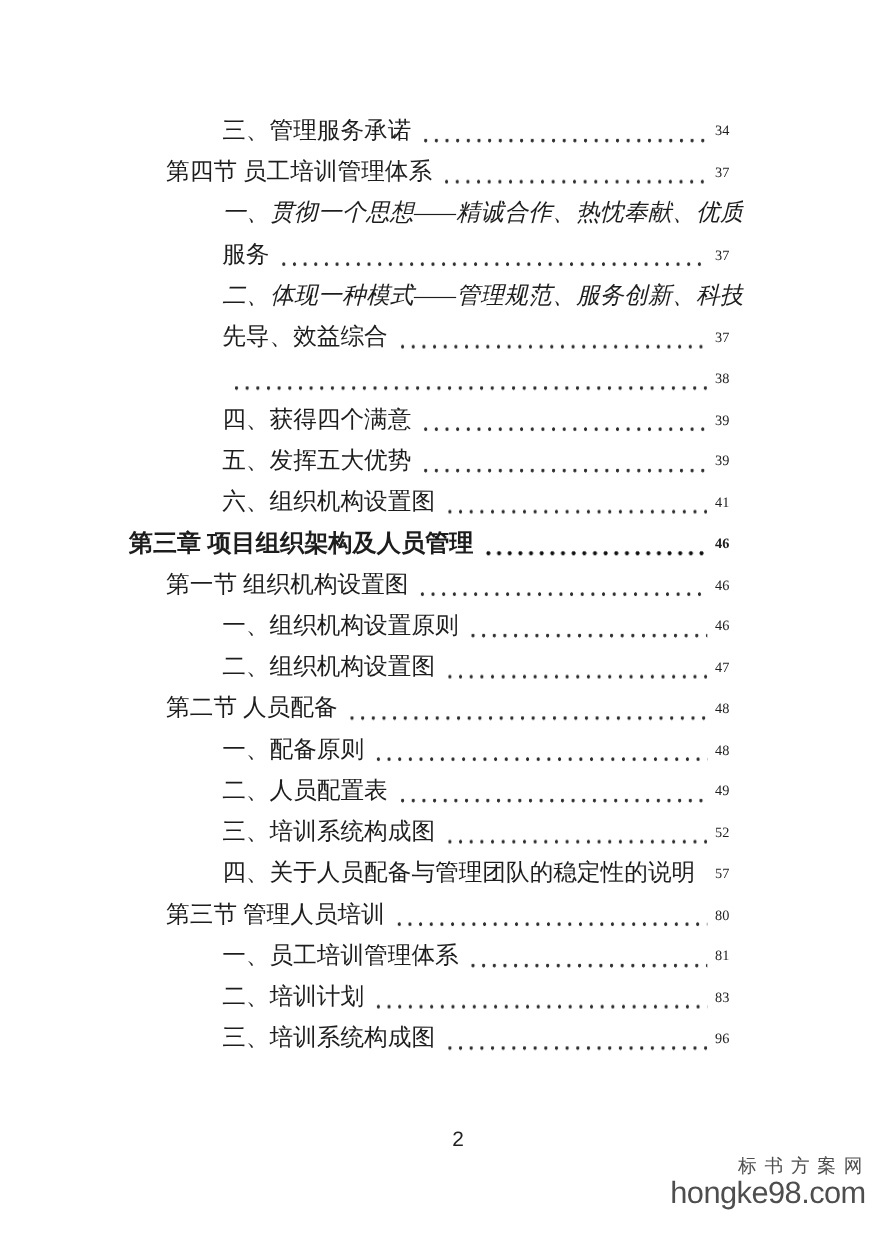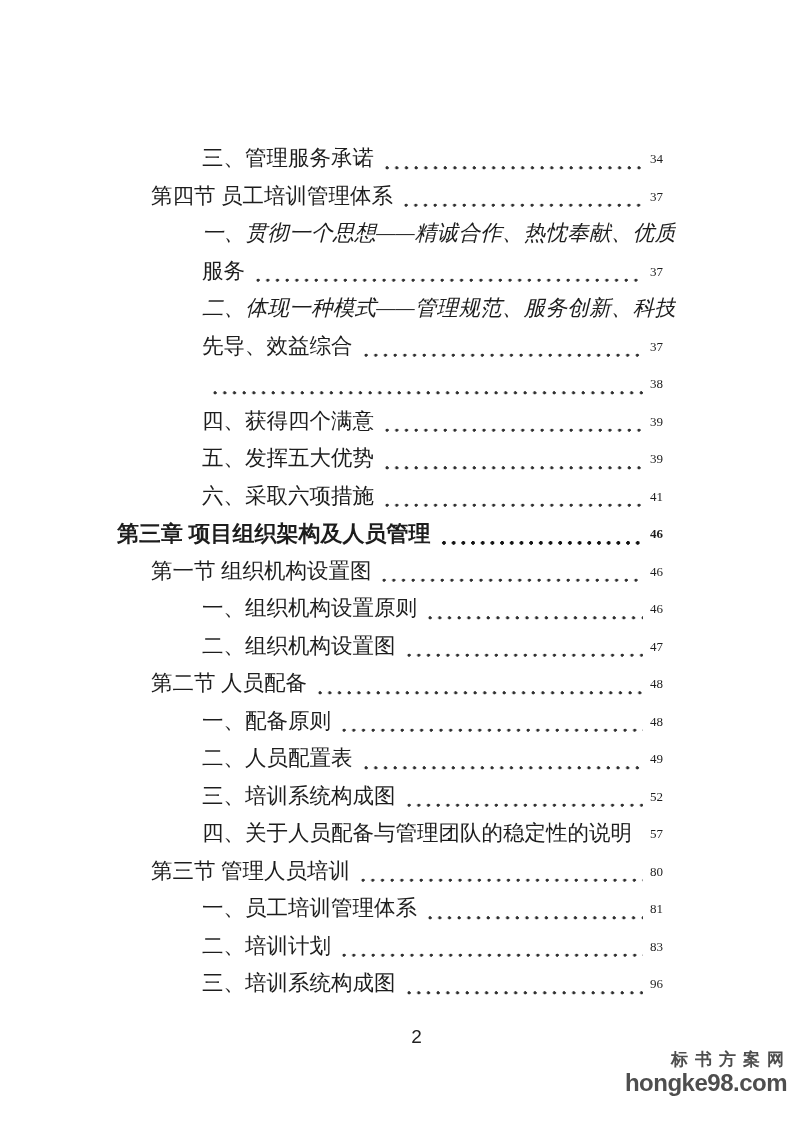--- a/index.html
+++ b/index.html
@@ -9,21 +9,20 @@
     margin:0 auto;
     background:#ffffff;
     font-family:"Liberation Serif","DejaVu Serif",serif;
     color:#1d1d1d;
     overflow:hidden;
   }
   .toc {
     position:absolute;
     left:117px; top:100px;
     width:559px;
-    margin-top:40px;
   }
   .toc-line {
     display:flex;
     align-items:flex-end;
     font-size:21.5px;
     line-height:37.5px;
     overflow:hidden;
   }
   .lvl-chapter { font-weight:bold; font-size:22px; }
   .lvl-section { padding-left:34px; }
@@ -64,31 +63,31 @@
     text-indent:40px;
     font-family:"Liberation Sans","DejaVu Sans",sans-serif;
     font-size:19px;
     color:#222;
   }
   .watermark {
     position:absolute;
     top:1051px; right:6px;
     text-align:right;
     font-family:"Liberation Sans","DejaVu Sans",sans-serif;
-    font-weight:bold;
+    font-weight:normal;
     line-height:1;
   }
   .wm-cn {
     font-size:17px;
     letter-spacing:7px;
     margin-right:-4px;
     margin-bottom:3px;
   }
   .wm-url {
-    font-size:24px;
+    font-size:28px;
     letter-spacing:-0.5px;
   }
 </style>
 </head>
 <body>
 
 <div class="page">
 
   <div class="toc" id="toc">
       <div class="toc-line lvl-item">
@@ -125,21 +124,21 @@
         <span class="toc-text">四、获得四个满意</span>
         <span class="leader"></span>
         <span class="toc-page">39</span>
       </div>
       <div class="toc-line lvl-item">
         <span class="toc-text">五、发挥五大优势</span>
         <span class="leader"></span>
         <span class="toc-page">39</span>
       </div>
       <div class="toc-line lvl-item">
-        <span class="toc-text">六、采取六项措施</span>
+        <span class="toc-text">六、组织机构设置图</span>
         <span class="leader"></span>
         <span class="toc-page">41</span>
       </div>
       <div class="toc-line lvl-chapter">
         <span class="toc-text">第三章 项目组织架构及人员管理</span>
         <span class="leader"></span>
         <span class="toc-page">46</span>
       </div>
       <div class="toc-line lvl-section">
         <span class="toc-text">第一节 组织机构设置图</span>

